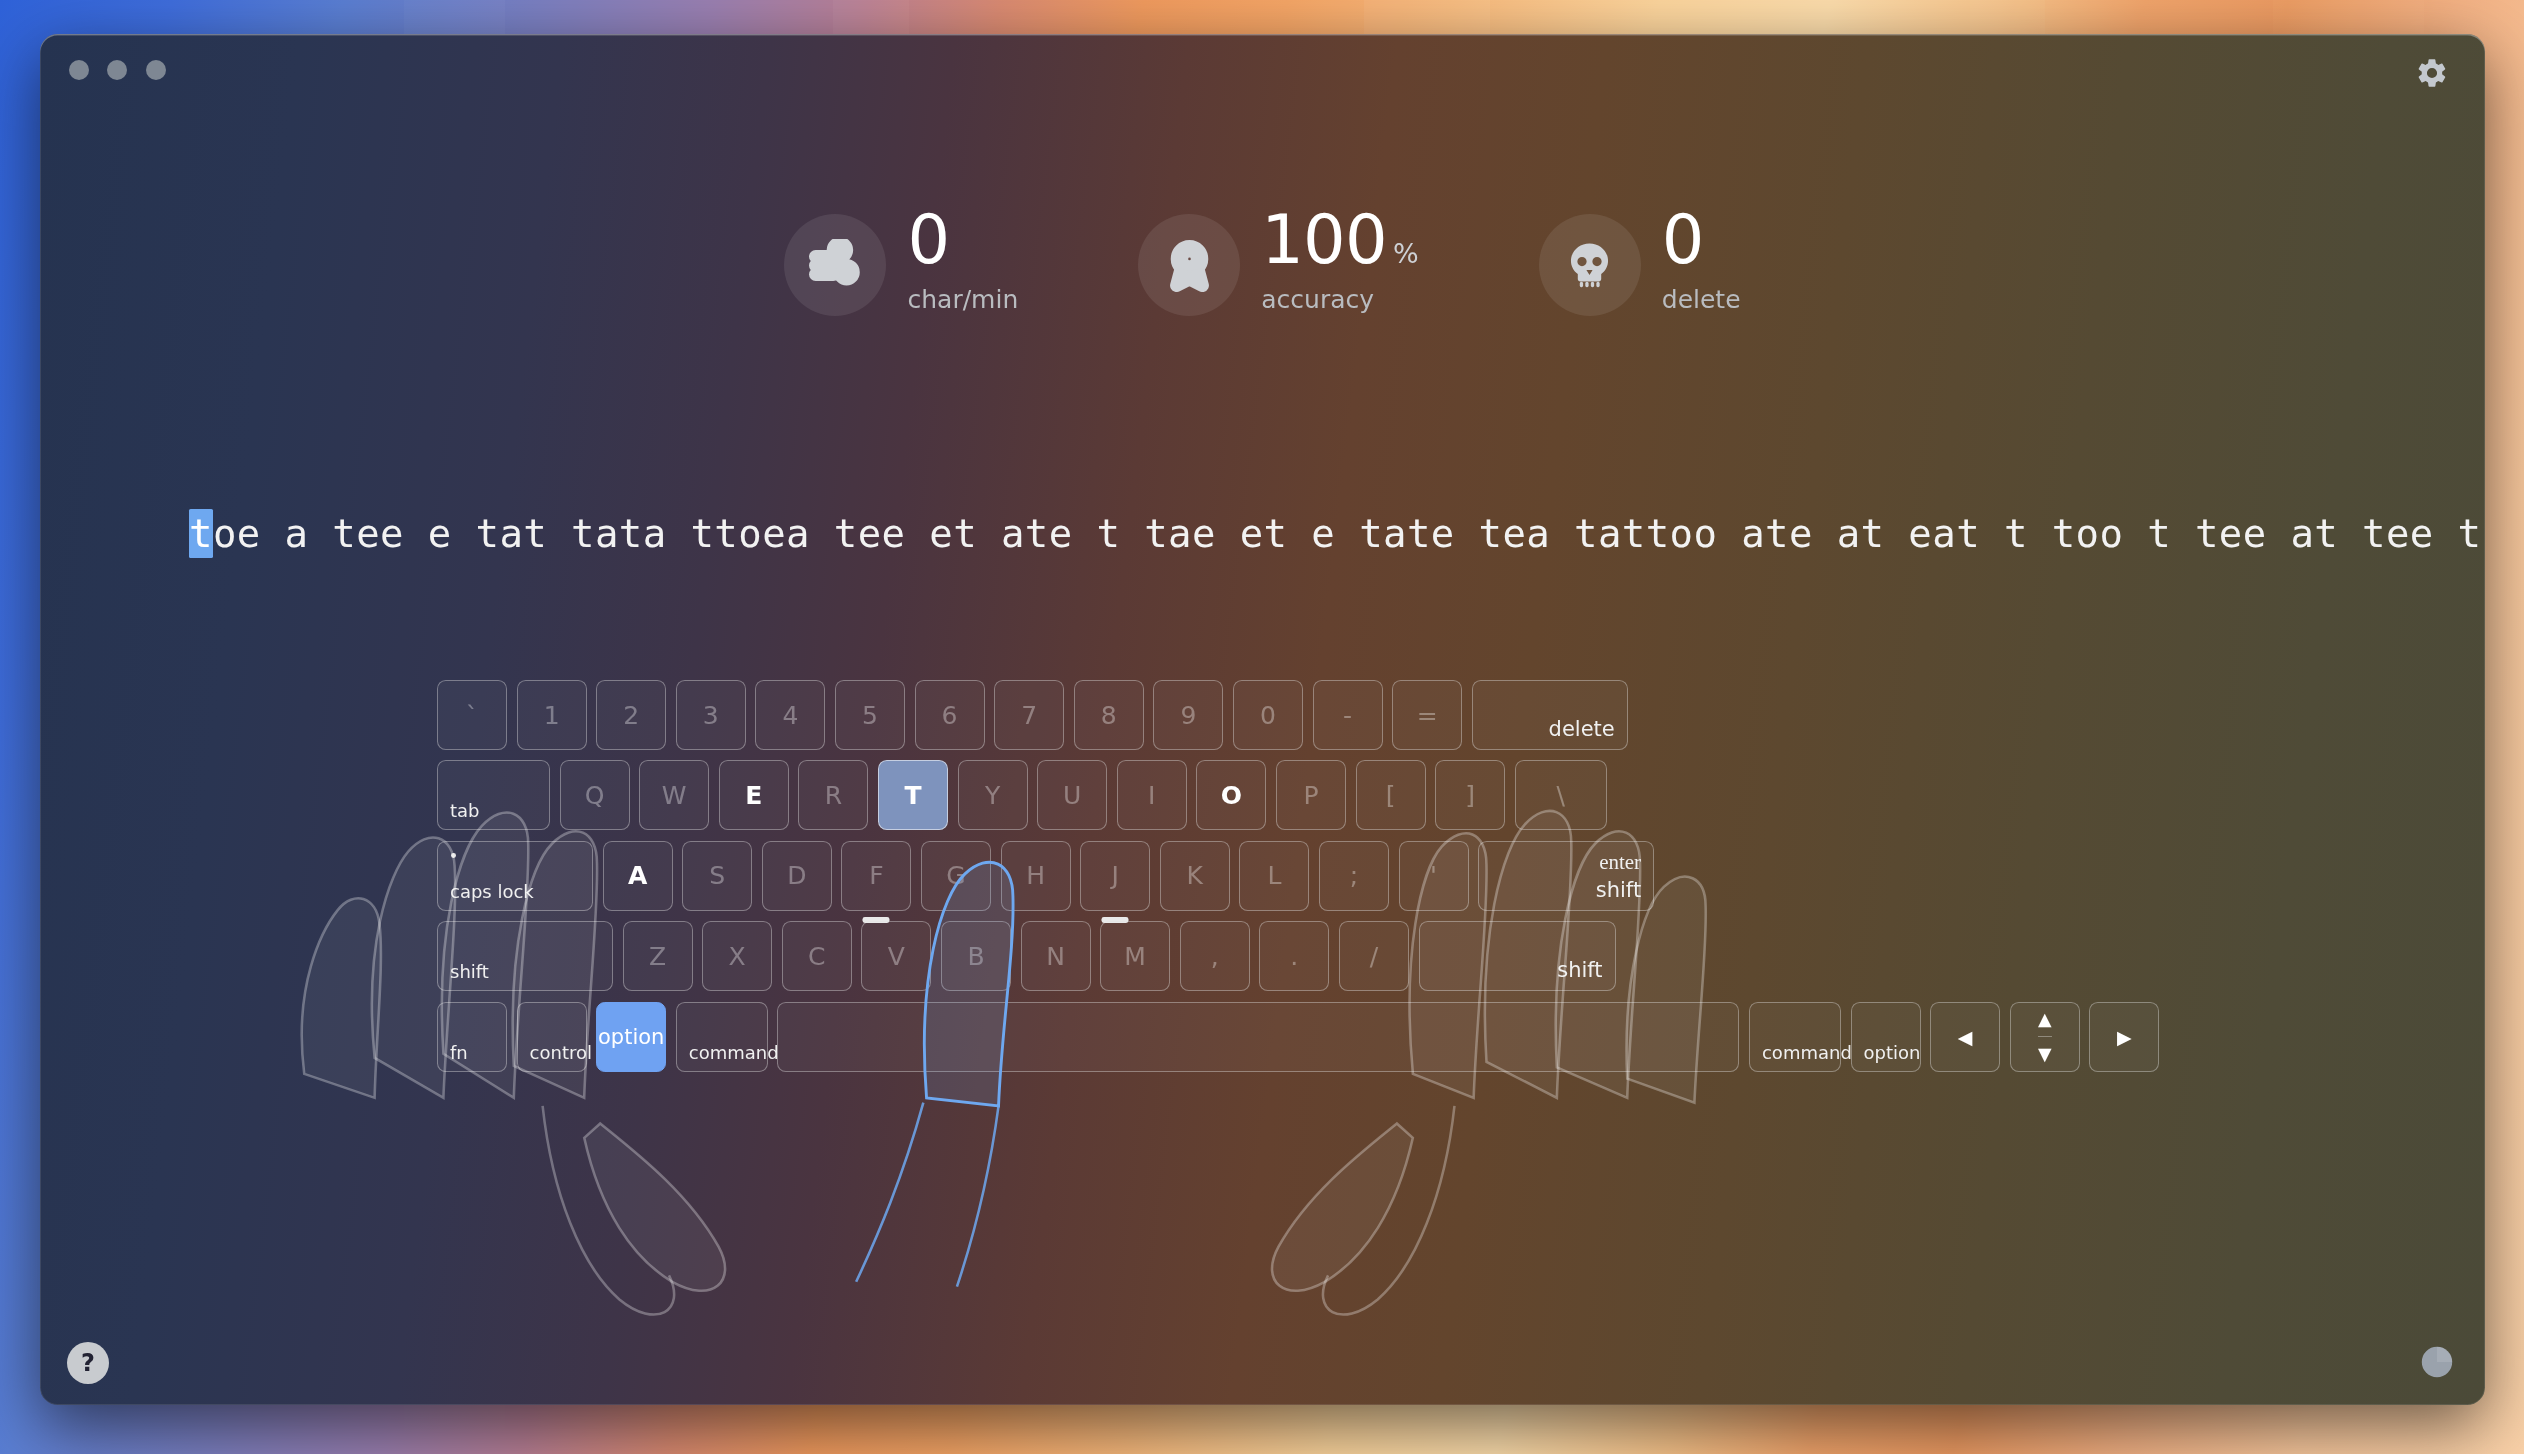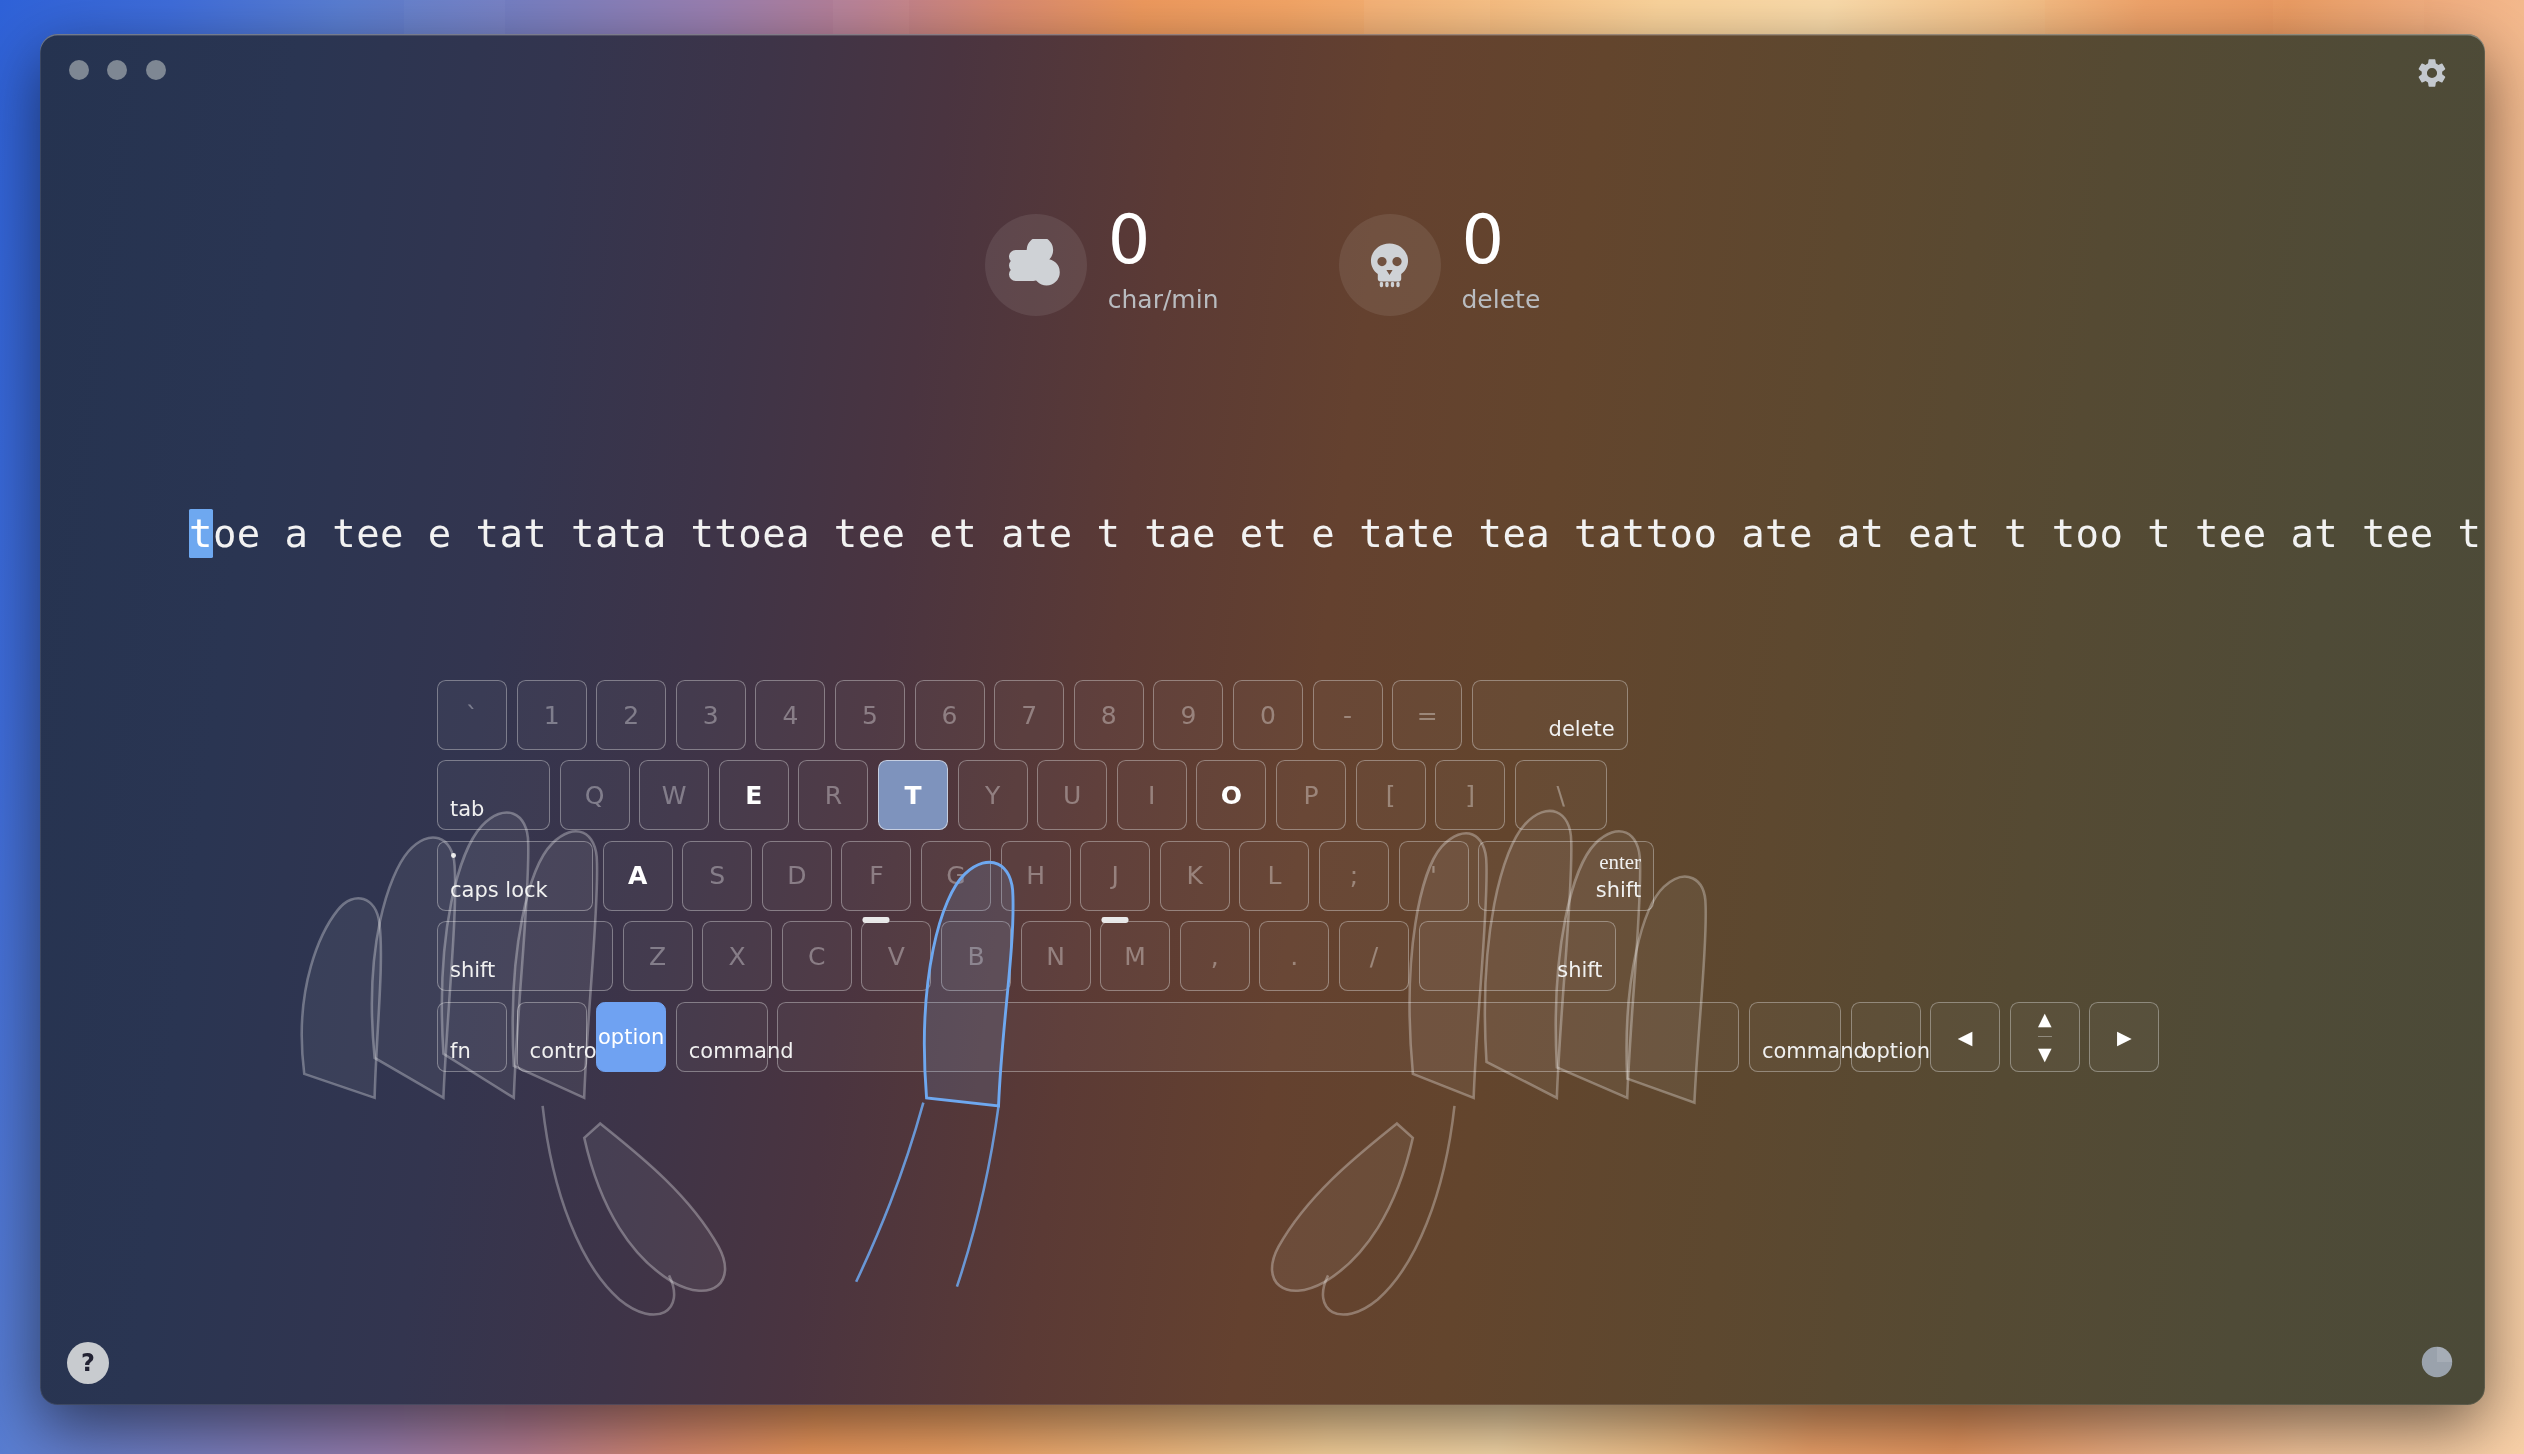--- a/index.html
+++ b/index.html
@@ -160,21 +160,21 @@
     overflow:visible;
   }
   .key.u1   { width:70px; }
   .key.u125 { width:92px; }
   .key.u15  { width:113px; }
   .key.u175 { width:156px; }
   .key.u225 { width:176px; }
   .key.u25  { width:197px; }
 
   .key .lbl-center { font-size:25px; }
-  .key .lbl-bl { position:absolute; left:12px; bottom:8px; font-size:21px; color:#f0f0f0; }
+  .key .lbl-bl { position:absolute; left:12px; bottom:8px; font-size:18px; color:#f0f0f0; }
   .key .lbl-br { position:absolute; right:12px; bottom:8px; font-size:21px; color:#f0f0f0; }
   .key .lbl-tr { position:absolute; right:12px; top:8px;    font-size:21px; color:#f0f0f0;font-family:Liberation Serif, serif; }
   .key .lbl-tl-dot { position:absolute; left:12.8px; top:11.2px; width:4.8px; height:4.8px; border-radius:50%; background:#e8e8e8; }
 
   
   .key.bright .lbl-center { color:#ffffff; font-weight:700; }
   .key.active {
     background:#7e93bd;
     border-color:rgba(255,255,255,.55);
   }
@@ -260,20 +260,36 @@
       </div>
       <div class="stat-body">
         <div class="stat-valrow">
           <span class="stat-value">0</span>
           <span class="stat-unit"></span>
         </div>
         <span class="stat-label">char/min</span>
       </div>
     </div>
 
+    <div class="stat s2">
+      <div class="stat-icon">
+        <svg viewBox="0 0 24 24" aria-hidden="true" stroke-linejoin="round">
+          <circle cx="12" cy="9" r="5.5"></circle>
+          <circle cx="12" cy="9" r="2.4"></circle>
+          <path d="M8.2 13.6 6.2 21l5.8-3 5.8 3-2-7.4"></path>
+        </svg>
+      </div>
+      <div class="stat-body">
+        <div class="stat-valrow">
+          <span class="stat-value">100</span>
+          <span class="stat-unit">%</span>
+        </div>
+        <span class="stat-label">accuracy</span>
+      </div>
+    </div>
 
     <div class="stat s3">
       <div class="stat-icon">
         <svg class="filled" viewBox="0 0 24 24" aria-hidden="true">
           <path d="M12 2C7.3 2 3.6 5.5 3.6 9.9c0 2.5 1.2 4.6 3.1 6v2.2c0 .6.5 1.1 1.1 1.1h8.4c.6 0 1.1-.5 1.1-1.1v-2.2c1.9-1.4 3.1-3.5 3.1-6C20.4 5.5 16.7 2 12 2zM8.6 12.3a2.1 2.1 0 1 1 0-4.2 2.1 2.1 0 0 1 0 4.2zm6.8 0a2.1 2.1 0 1 1 0-4.2 2.1 2.1 0 0 1 0 4.2zM10.6 14h2.8l-1.4 2.3L10.6 14z"></path>
           <rect x="7.6" y="19.4" width="1.5" height="2.4" rx=".7"></rect>
           <rect x="10.1" y="19.4" width="1.5" height="2.4" rx=".7"></rect>
           <rect x="12.6" y="19.4" width="1.5" height="2.4" rx=".7"></rect>
           <rect x="15.1" y="19.4" width="1.5" height="2.4" rx=".7"></rect>
         </svg>

